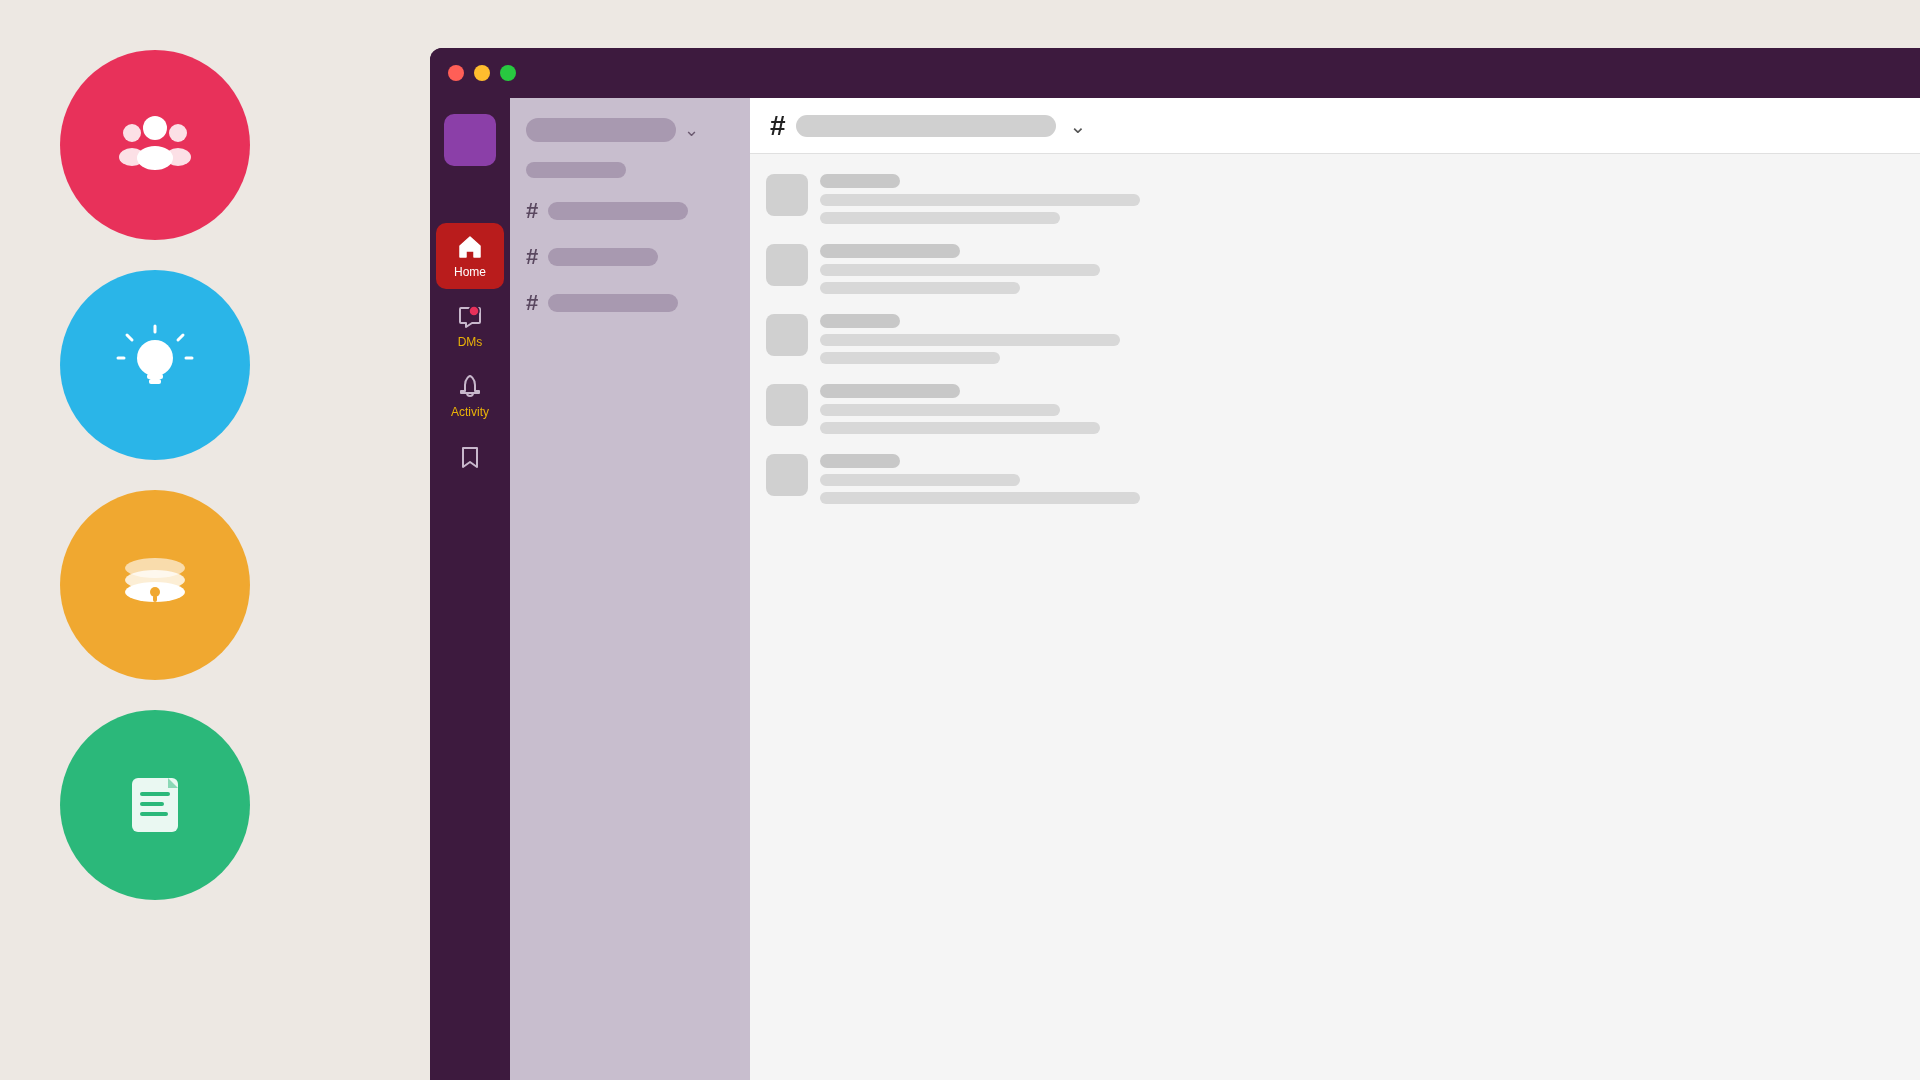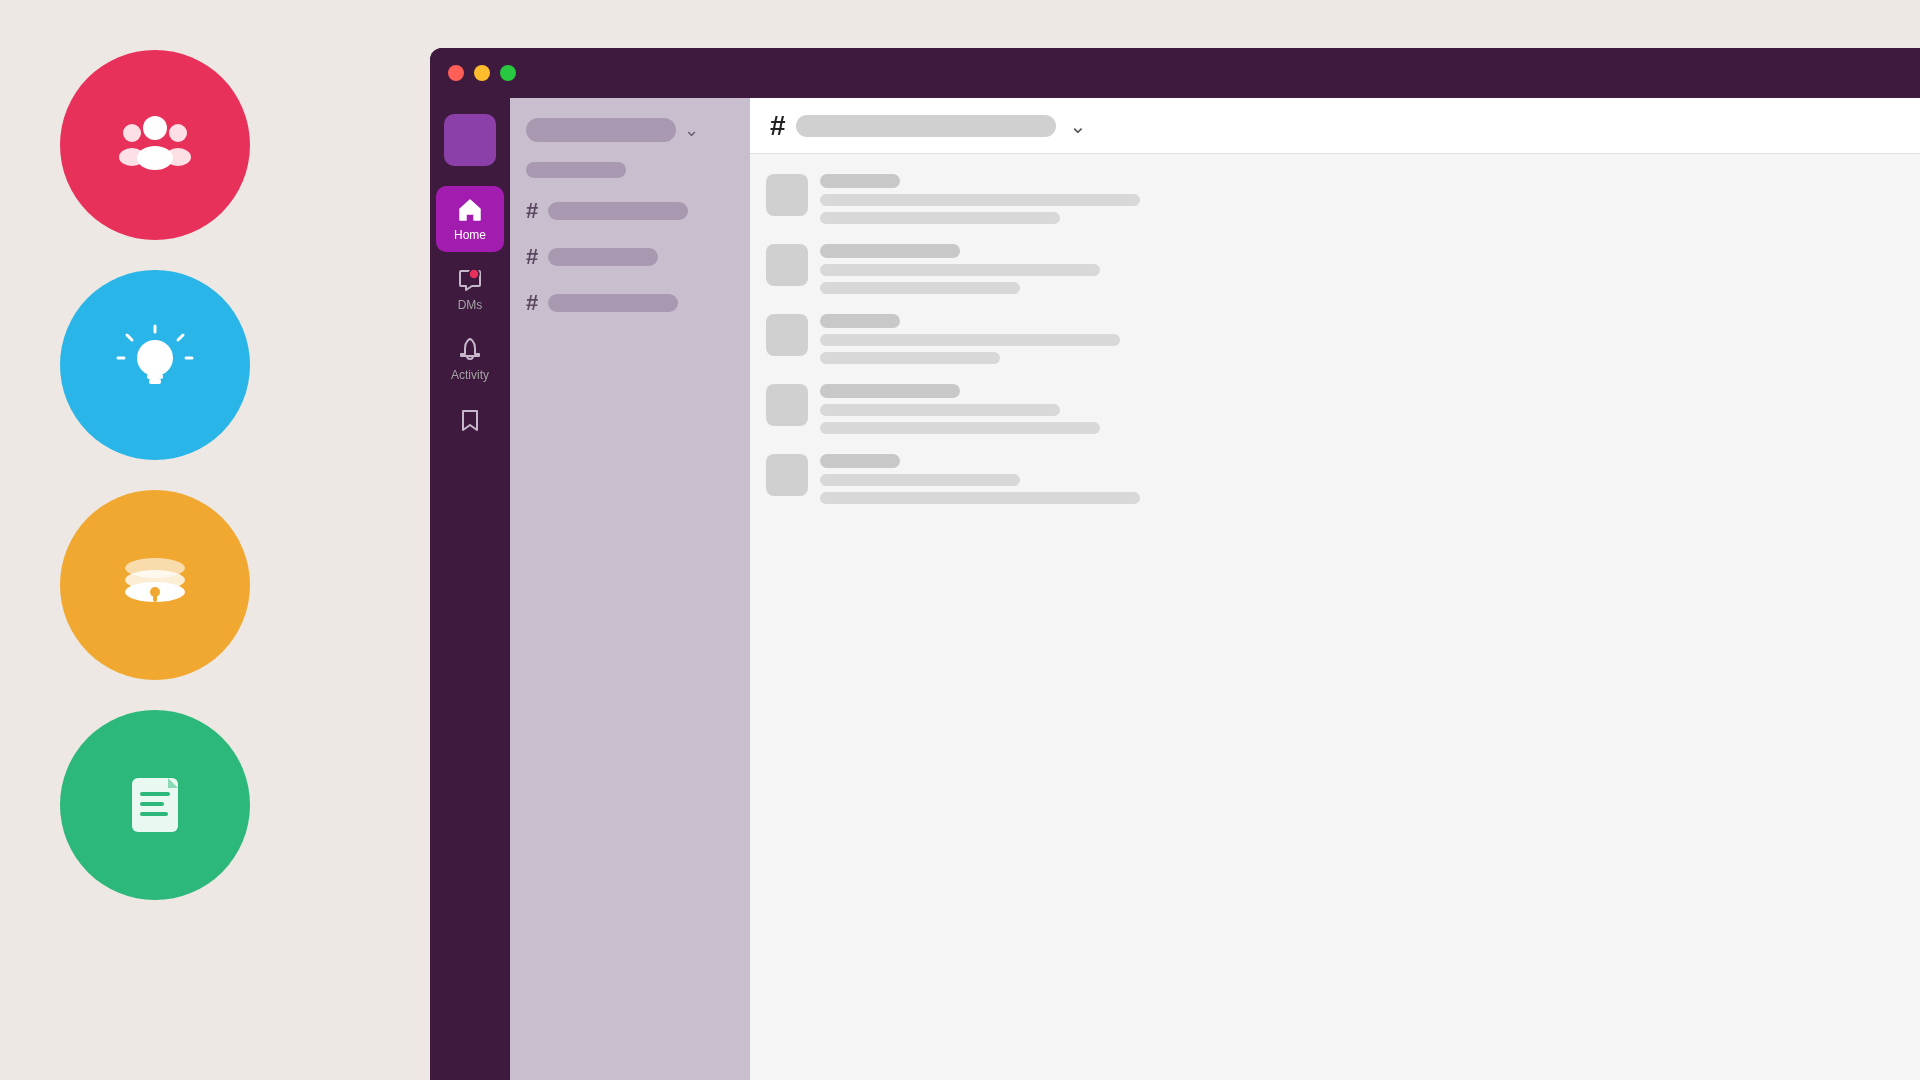--- a/index.html
+++ b/index.html
@@ -97,29 +97,30 @@
       flex-direction: column;
       align-items: center;
       padding: 10px 4px;
       border-radius: 10px;
       cursor: pointer;
       color: #c8b8cc;
       font-size: 13px;
       gap: 4px;
     }
     .nav-item.active {
-      background-color: #a21caf;
+      background-color: #b91c1c;
+      margin-top: 37px;
     }
     .nav-item svg {
       width: 28px;
       height: 28px;
     }
     .nav-item-label {
       font-size: 12px;
-      color: #a3a3a3;
+      color: #eab308;
     }
     .nav-item.active .nav-item-label {
       color: #ffffff;
     }
 
     
     .workspace-btn {
       width: 52px;
       height: 52px;
       background-color: #8b3fa8;

